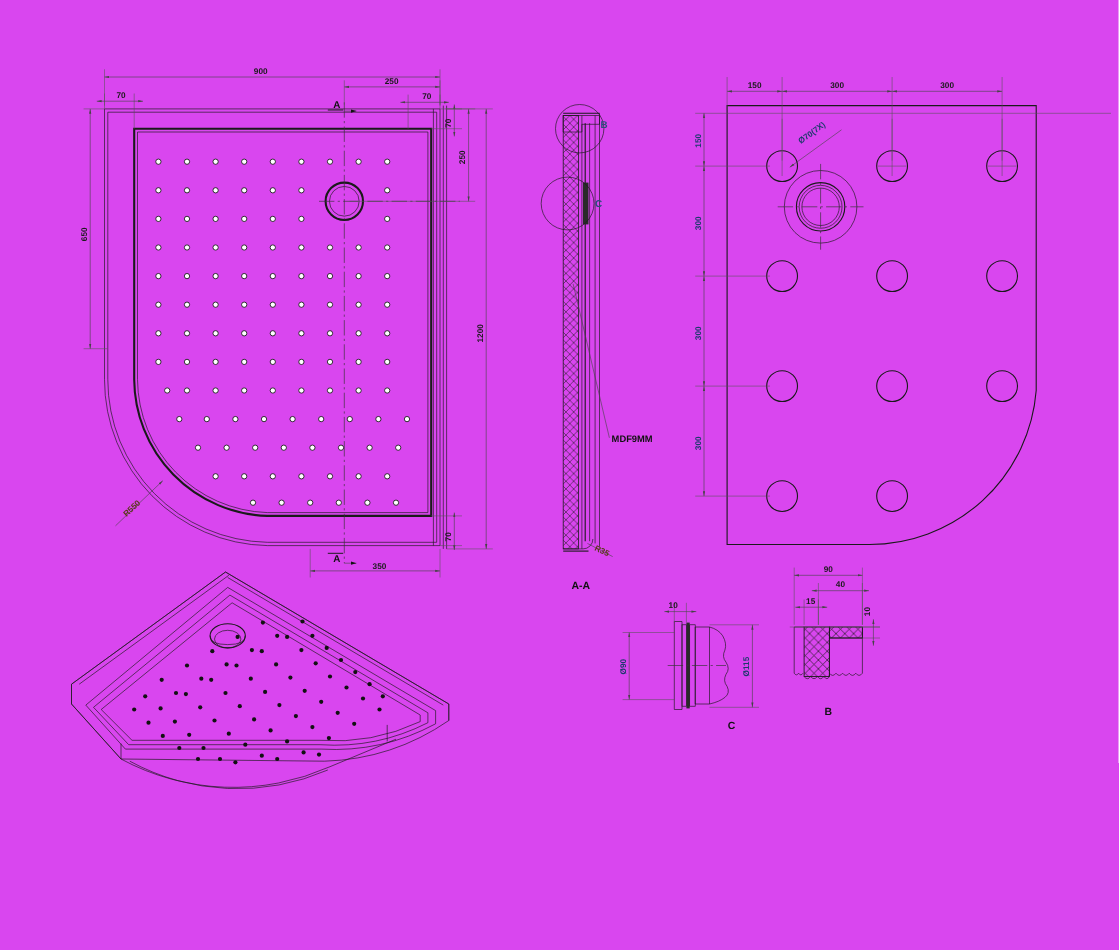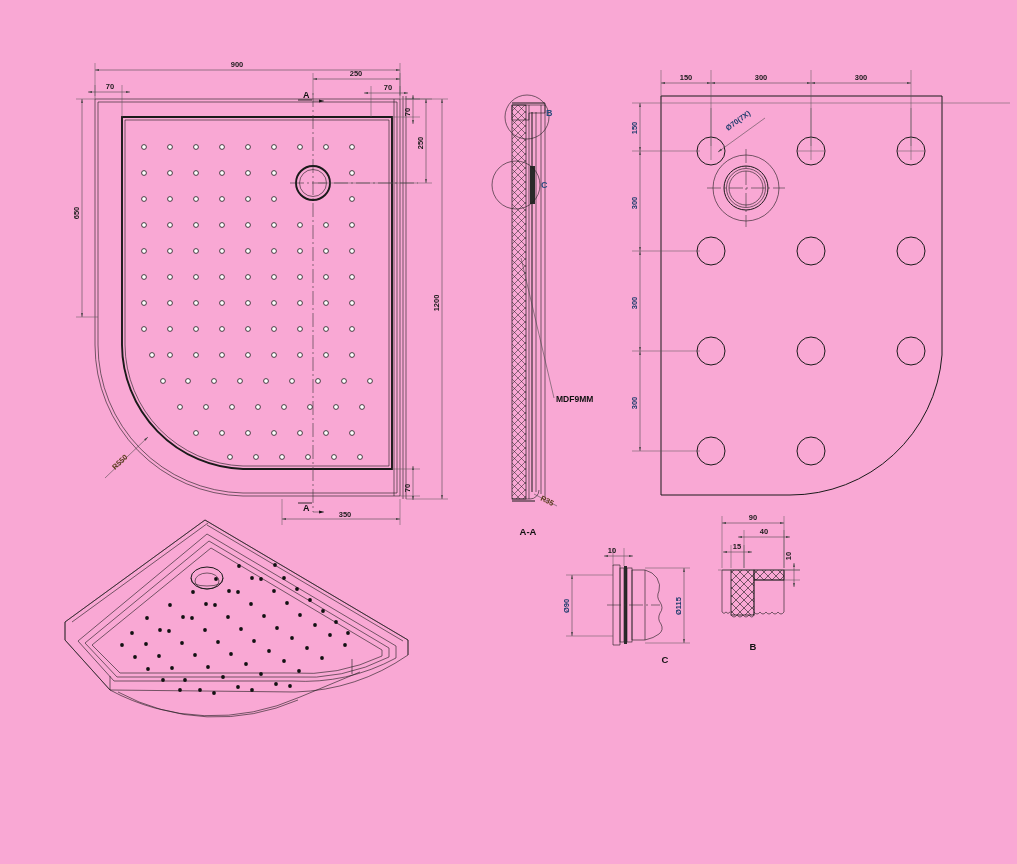--- a/index.html
+++ b/index.html
@@ -7,21 +7,21 @@
     padding: 0;
     background: #ffffff;
   }
   body {
     font-family: "Liberation Sans", sans-serif;
   }
   #sheet {
     position: relative;
     width: 1017px;
     height: 864px;
-    background: #f9a8d4;
+    background: #d946ef;
     overflow: hidden;
   }
   #sheet svg {
     position: absolute;
     left: 0;
     top: 0;
   }
   .dimtext {
     font-family: "Liberation Sans", sans-serif;
     font-size: 7.5px;

